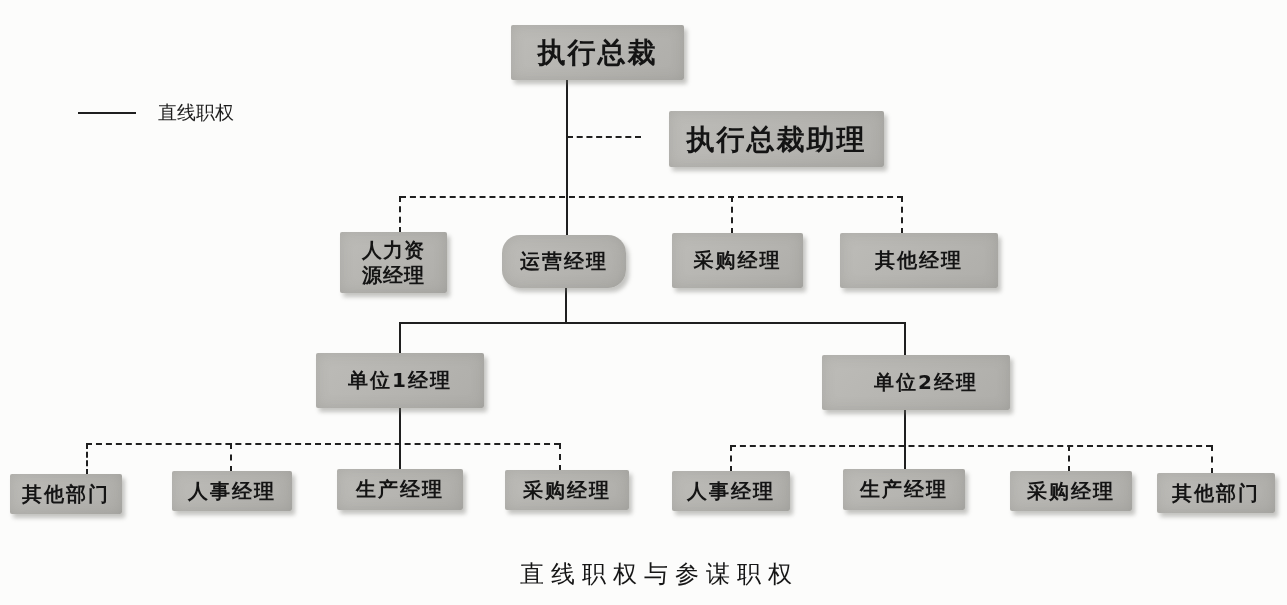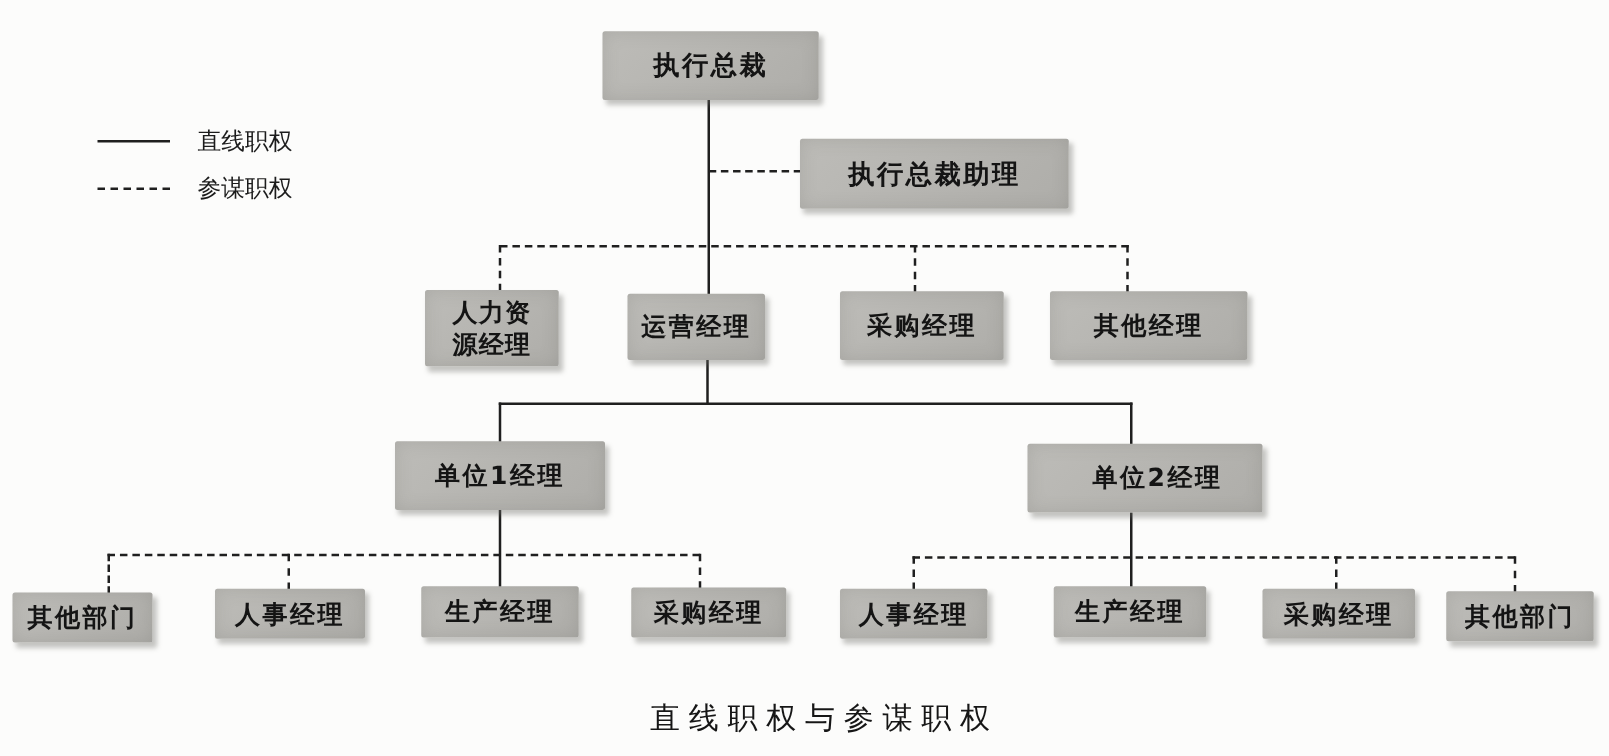--- a/index.html
+++ b/index.html
@@ -20,26 +20,26 @@
     box-shadow:3px 4px 4px rgba(110,110,104,0.40), inset 0 0 14px rgba(90,90,85,0.18);
     display:flex;align-items:center;justify-content:center;
     color:#141414;
     font-weight:bold;
     font-size:20px;
     letter-spacing:2px;
     line-height:1.25;
     text-align:center;
     border-radius:2px;
   }
-  .node.big{font-size:21px;}
+  .node.big{font-size:28px;margin-left:29px;}
   .node.two-line span{display:inline-block;width:72px;letter-spacing:1px;}
   .n-ceo      {left:482px;top:25px;  width:173px;height:55px;}
   .n-assist   {left:640px;top:111px; width:215px;height:56px;}
   .n-hr       {left:340px;top:232px; width:107px;height:61px;}
-  .n-ops      {left:502px;top:235px; width:110px;height:53px;}
+  .n-ops      {left:502px;top:235px; width:124px;height:53px;border-radius:18px;}
   .n-purch    {left:672px;top:233px; width:131px;height:55px;}
   .n-othermgr {left:840px;top:233px; width:158px;height:55px;}
   .n-unit1    {left:316px;top:353px; width:168px;height:55px;text-align:right;}
   .n-unit2    {left:822px;top:355px; width:168px;height:55px;padding-left:20px;}
   .n-u1other  {left:10px;  top:474px;width:112px;height:40px;}
   .n-u1pers   {left:172px; top:471px;width:120px;height:40px;}
   .n-u1prod   {left:337px; top:469px;width:126px;height:41px;}
   .n-u1purch  {left:505px; top:470px;width:124px;height:40px;}
   .n-u2pers   {left:672px; top:471px;width:118px;height:40px;}
   .n-u2prod   {left:843px; top:469px;width:122px;height:41px;}
@@ -70,24 +70,20 @@
 </style>
 </head>
 <body>
 
 <div class="stage">
 
   <div class="legend">
     <div class="legend-row">
       <div class="legend-sample solid"></div>
       <span>直线职权</span>
-    </div>
-    <div class="legend-row">
-      <div class="legend-sample dashed"></div>
-      <span>参谋职权</span>
     </div>
   </div>
 
   <div class="vl" style="left:566px;top:80px;height:156px;"></div>
   <div class="vl" style="left:565px;top:288px;height:36px;"></div>
   <div class="hl" style="left:399px;top:322px;width:507px;"></div>
   <div class="vl" style="left:399px;top:322px;height:32px;"></div>
   <div class="vl" style="left:904px;top:322px;height:34px;"></div>
   <div class="vl" style="left:399px;top:408px;height:62px;"></div>
   <div class="vl" style="left:904px;top:410px;height:60px;"></div>

